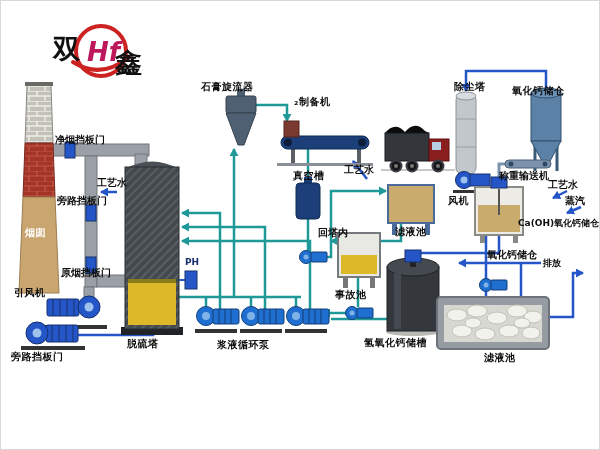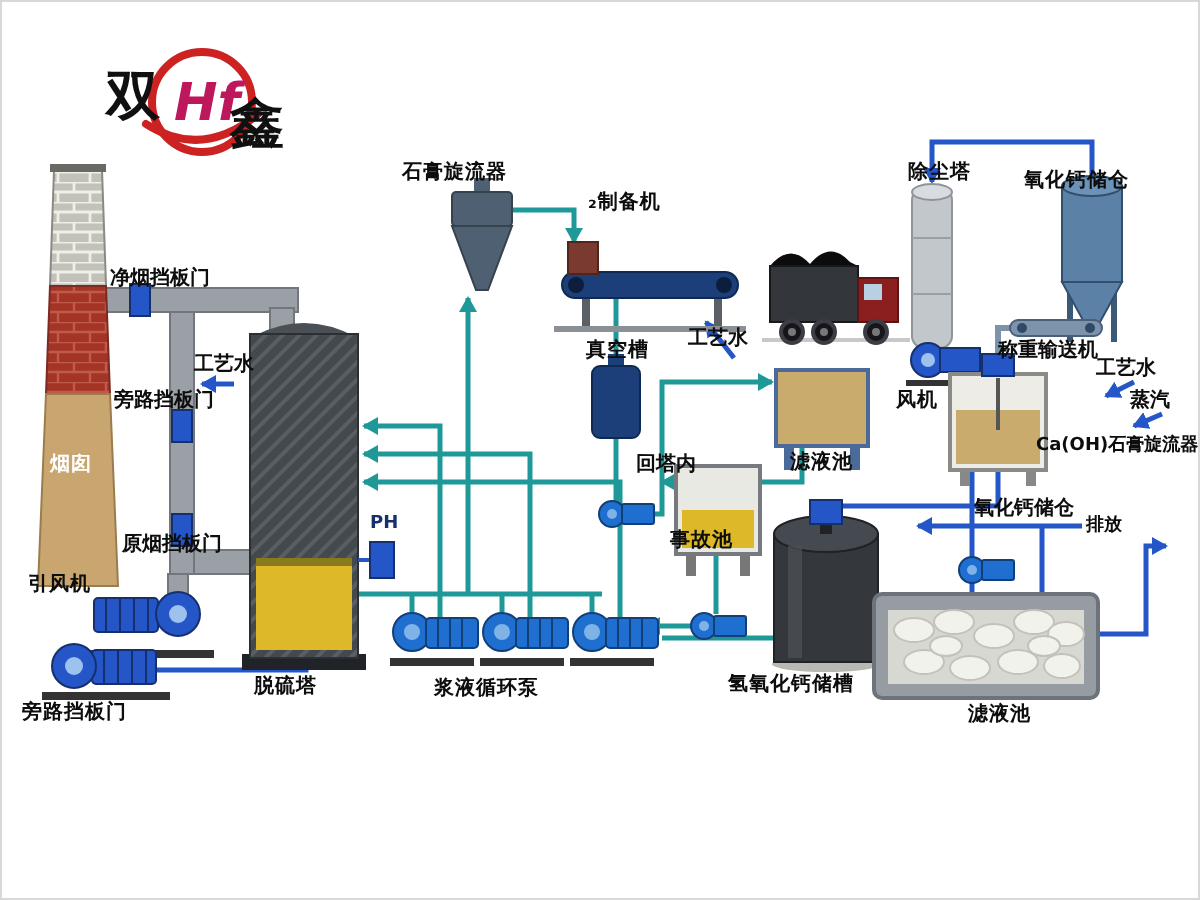--- a/index.html
+++ b/index.html
@@ -292,26 +292,26 @@
 <div class="lbl" style="left:10px;top:350px">旁路挡板门</div>
 <div class="lbl" style="left:126px;top:337px">脱硫塔</div>
 <div class="lbl blue sm9" style="left:184px;top:257px">PH</div>
 <div class="lbl" style="left:216px;top:338px">浆液循环泵</div>
 <div class="lbl" style="left:200px;top:80px">石膏旋流器</div>
 <div class="lbl" style="left:293px;top:95px">₂制备机</div>
 <div class="lbl" style="left:292px;top:169px">真空槽</div>
 <div class="lbl s" style="left:343px;top:163px">工艺水</div>
 <div class="lbl s" style="left:317px;top:226px">回塔内</div>
 <div class="lbl" style="left:394px;top:225px">滤液池</div>
-<div class="lbl" style="left:334px;top:264px">事故池</div>
+<div class="lbl" style="left:334px;top:288px">事故池</div>
 <div class="lbl" style="left:363px;top:336px">氢氧化钙储槽</div>
 <div class="lbl" style="left:453px;top:80px">除尘塔</div>
 <div class="lbl" style="left:511px;top:84px">氧化钙储仓</div>
 <div class="lbl" style="left:447px;top:194px">风机</div>
 <div class="lbl s" style="left:498px;top:169px">称重输送机</div>
 <div class="lbl s" style="left:547px;top:178px">工艺水</div>
 <div class="lbl s" style="left:564px;top:194px">蒸汽</div>
-<div class="lbl sm9" style="left:517px;top:218px">Ca(OH)石膏旋流器</div>
+<div class="lbl sm9" style="left:517px;top:218px">Ca(OH)氧化钙储仓</div>
 <div class="lbl s" style="left:486px;top:248px">氧化钙储仓</div>
 <div class="lbl sm9" style="left:542px;top:258px">排放</div>
 <div class="lbl" style="left:483px;top:351px">滤液池</div>
 
 </div>
 
 </body></html>

